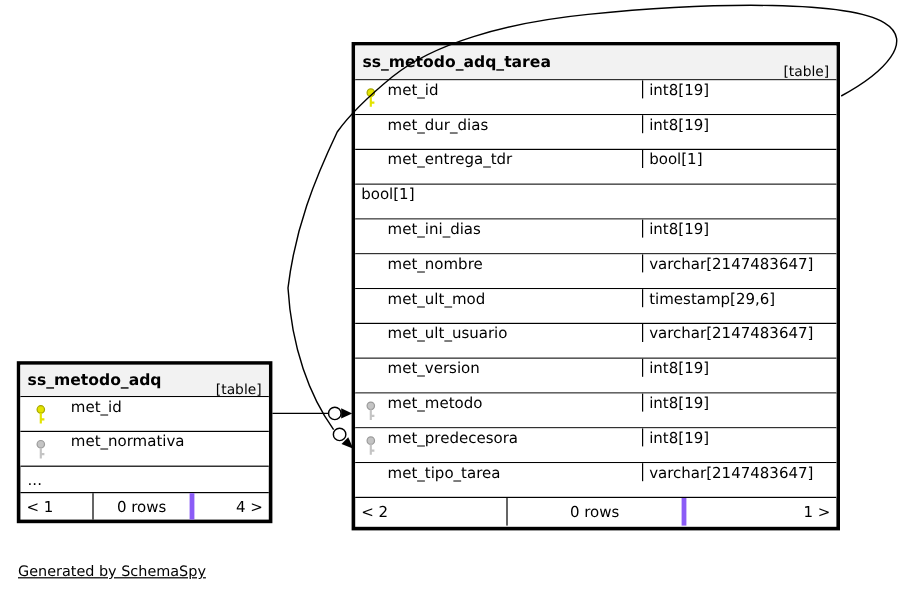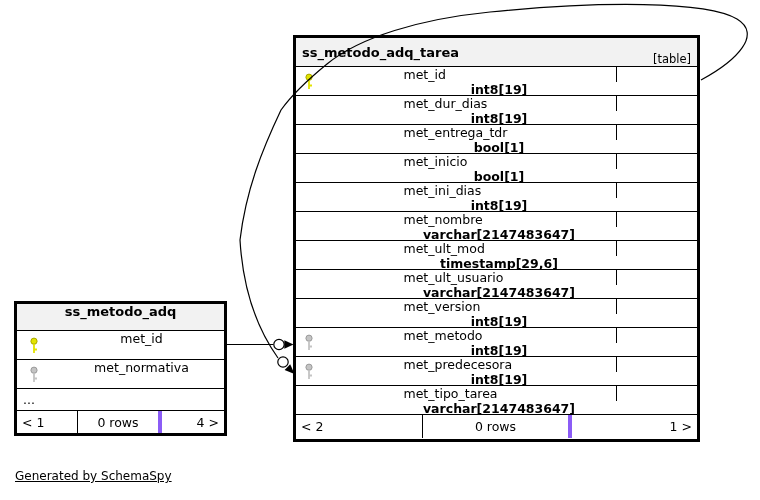--- a/index.html
+++ b/index.html
@@ -14,43 +14,42 @@
   }
   #tbl-tarea { left:293px; top:35px;  width:407px; height:407px; }
   #tbl-adq   { left:14px;  top:301px; width:213px; height:135px; }
 
   .tbl-header {
     display:flex; justify-content:space-between; align-items:center;
     background:#f2f2f2; border-bottom:1px solid #000; box-sizing:border-box;
     padding:0 6px;
   }
   #tbl-tarea .tbl-header { height:29px; }
-  #tbl-adq   .tbl-header { height:27px;flex-direction:column; }
+  #tbl-adq   .tbl-header { height:27px; }
   .tbl-title { font-weight:bold; font-size:13px; white-space:nowrap; }
   .tbl-badge { font-size:11.5px; white-space:nowrap;margin-top:13px; }
 
   .trow {
-    position:relative; display:flex; align-items:center;
+    position:relative; display:flex; align-items:flex-start;
     border-bottom:1px solid #000; box-sizing:border-box; height:29px;
     background:#fff;
-    flex-direction:column;
   }
   .keyslot { position:absolute; top:6px; width:10px; height:17px; }
   #tbl-tarea .keyslot { left:8px; }
   #tbl-adq   .keyslot { left:12px; }
 
   .cname {
     font-size:12.5px; display:flex; align-items:center;
     box-sizing:border-box; white-space:nowrap;
   }
   #tbl-tarea .cname { width:240px; padding-left:27px; border-right:1px solid #000; }
   #tbl-adq   .cname { padding-left:42px; }
   .ctype {
     font-size:12.5px; display:flex; align-items:center;
-    padding-left:5px; flex:1; white-space:nowrap;font-weight:bold;
+    padding-left:5px; flex:1; white-space:nowrap;
   }
 
   .ellipsis-row {
     display:flex; align-items:center; height:22px; padding-left:6px;
     border-bottom:1px solid #000; box-sizing:border-box; font-size:12.5px;
   }
 
   .tbl-footer { display:flex; box-sizing:border-box; }
   #tbl-tarea .tbl-footer { height:23px; }
   #tbl-adq   .tbl-footer { height:22px; }
@@ -110,21 +109,20 @@
       <span class="cname">met_dur_dias</span>
       <span class="ctype">int8[19]</span>
     </div>
 
     <div class="trow">
       <span class="cname">met_entrega_tdr</span>
       <span class="ctype">bool[1]</span>
     </div>
 
     <div class="trow">
-      <span class="cname">met_inicio</span>
       <span class="ctype">bool[1]</span>
     </div>
 
     <div class="trow">
       <span class="cname">met_ini_dias</span>
       <span class="ctype">int8[19]</span>
     </div>
 
     <div class="trow">
       <span class="cname">met_nombre</span>

